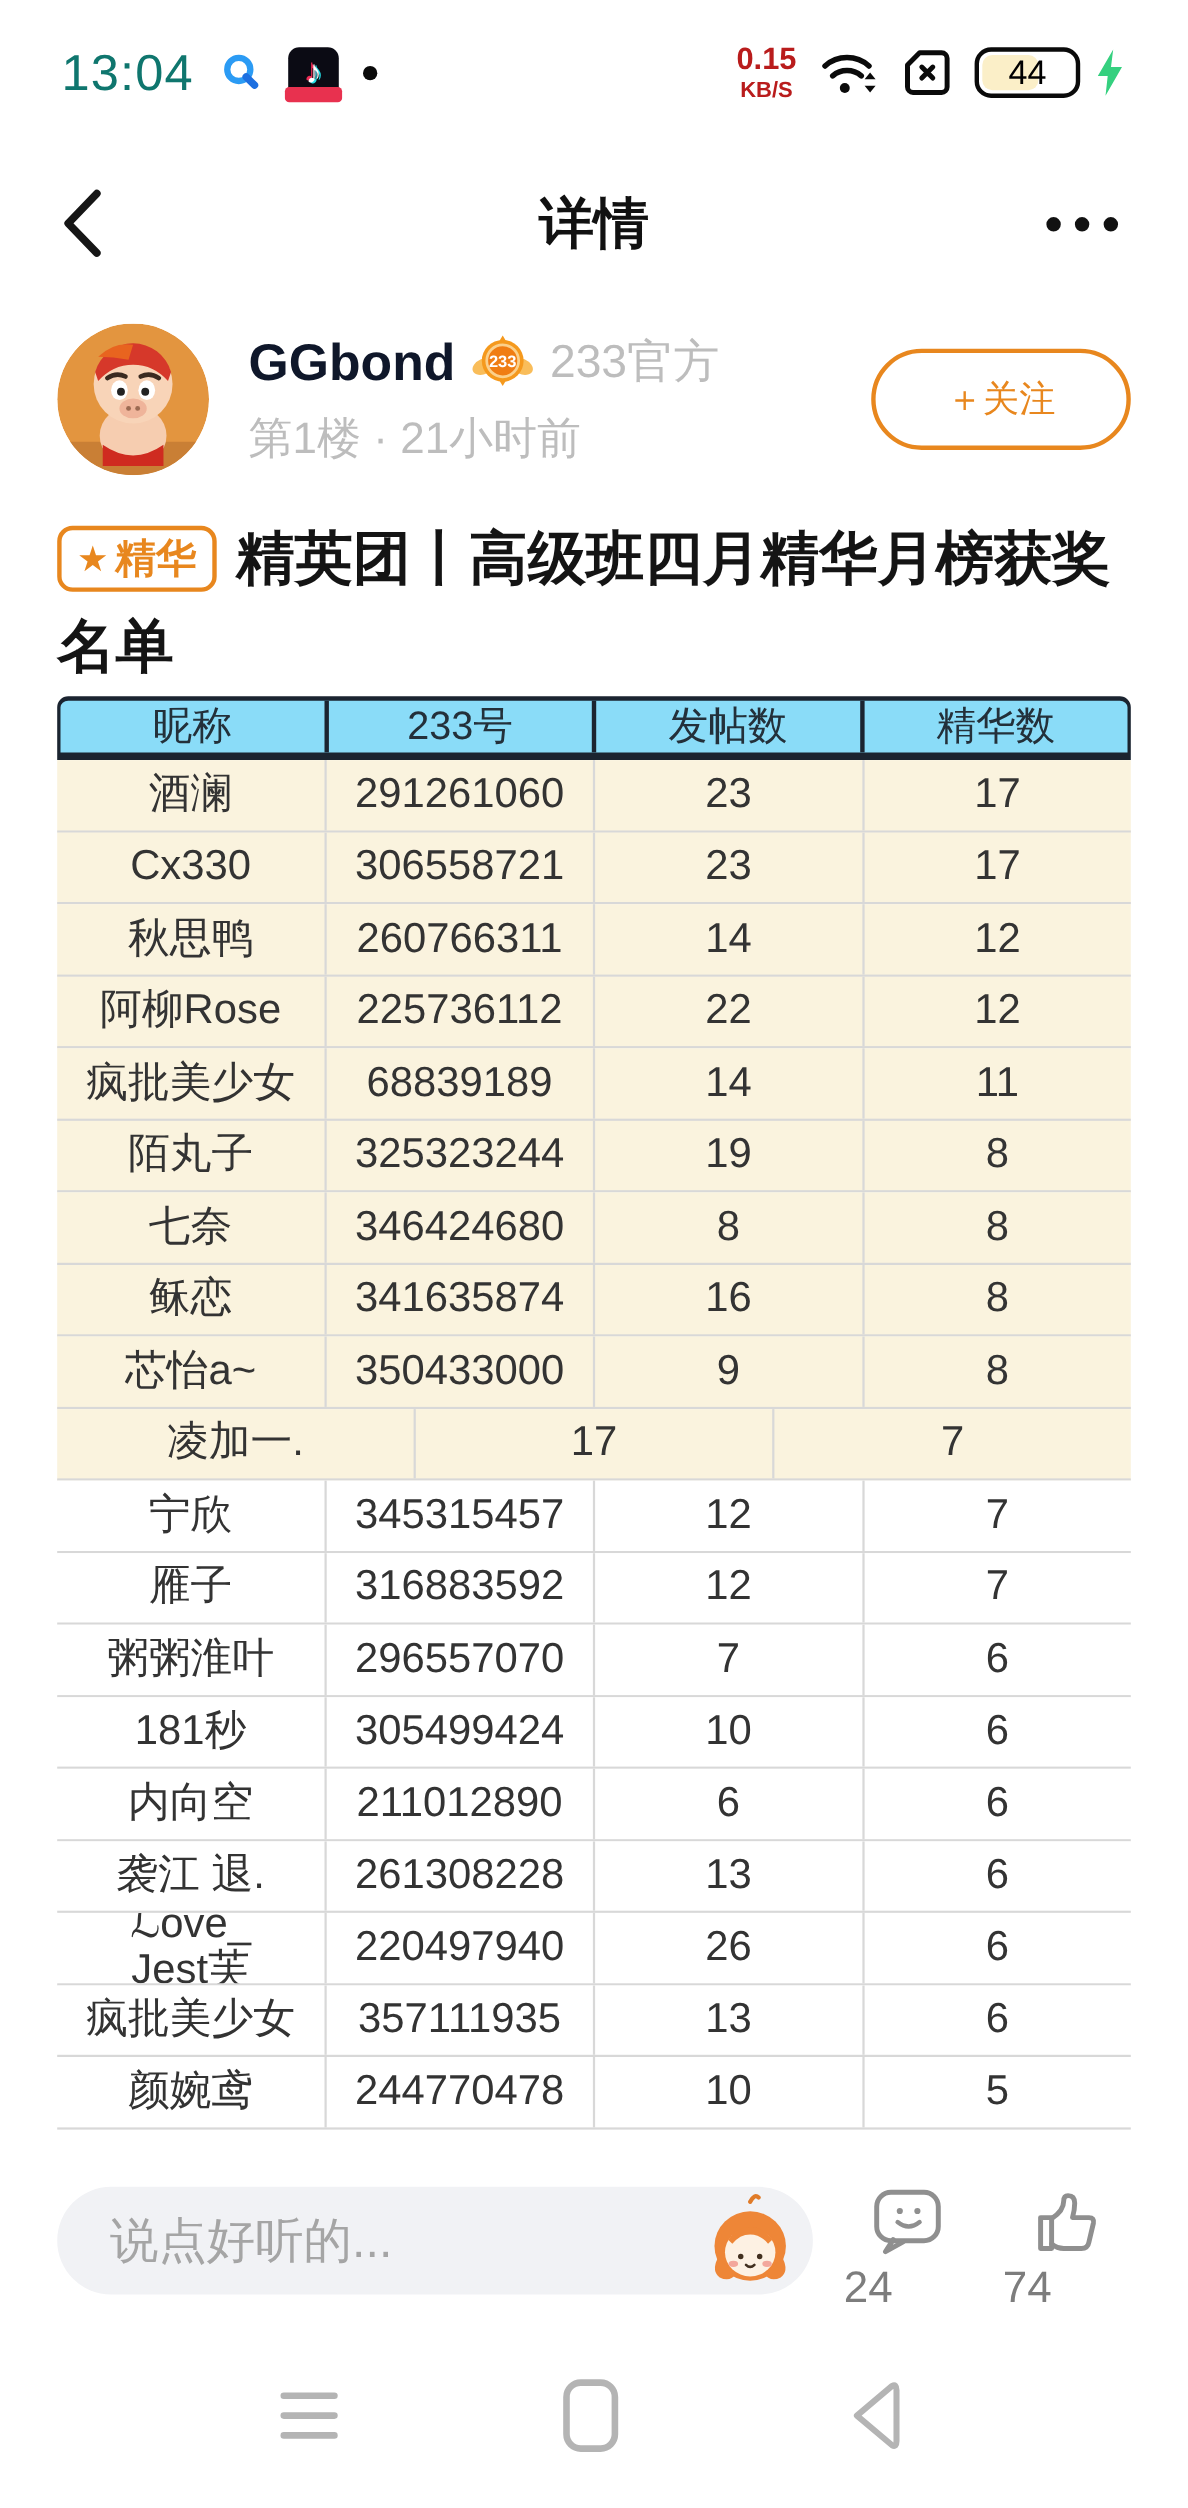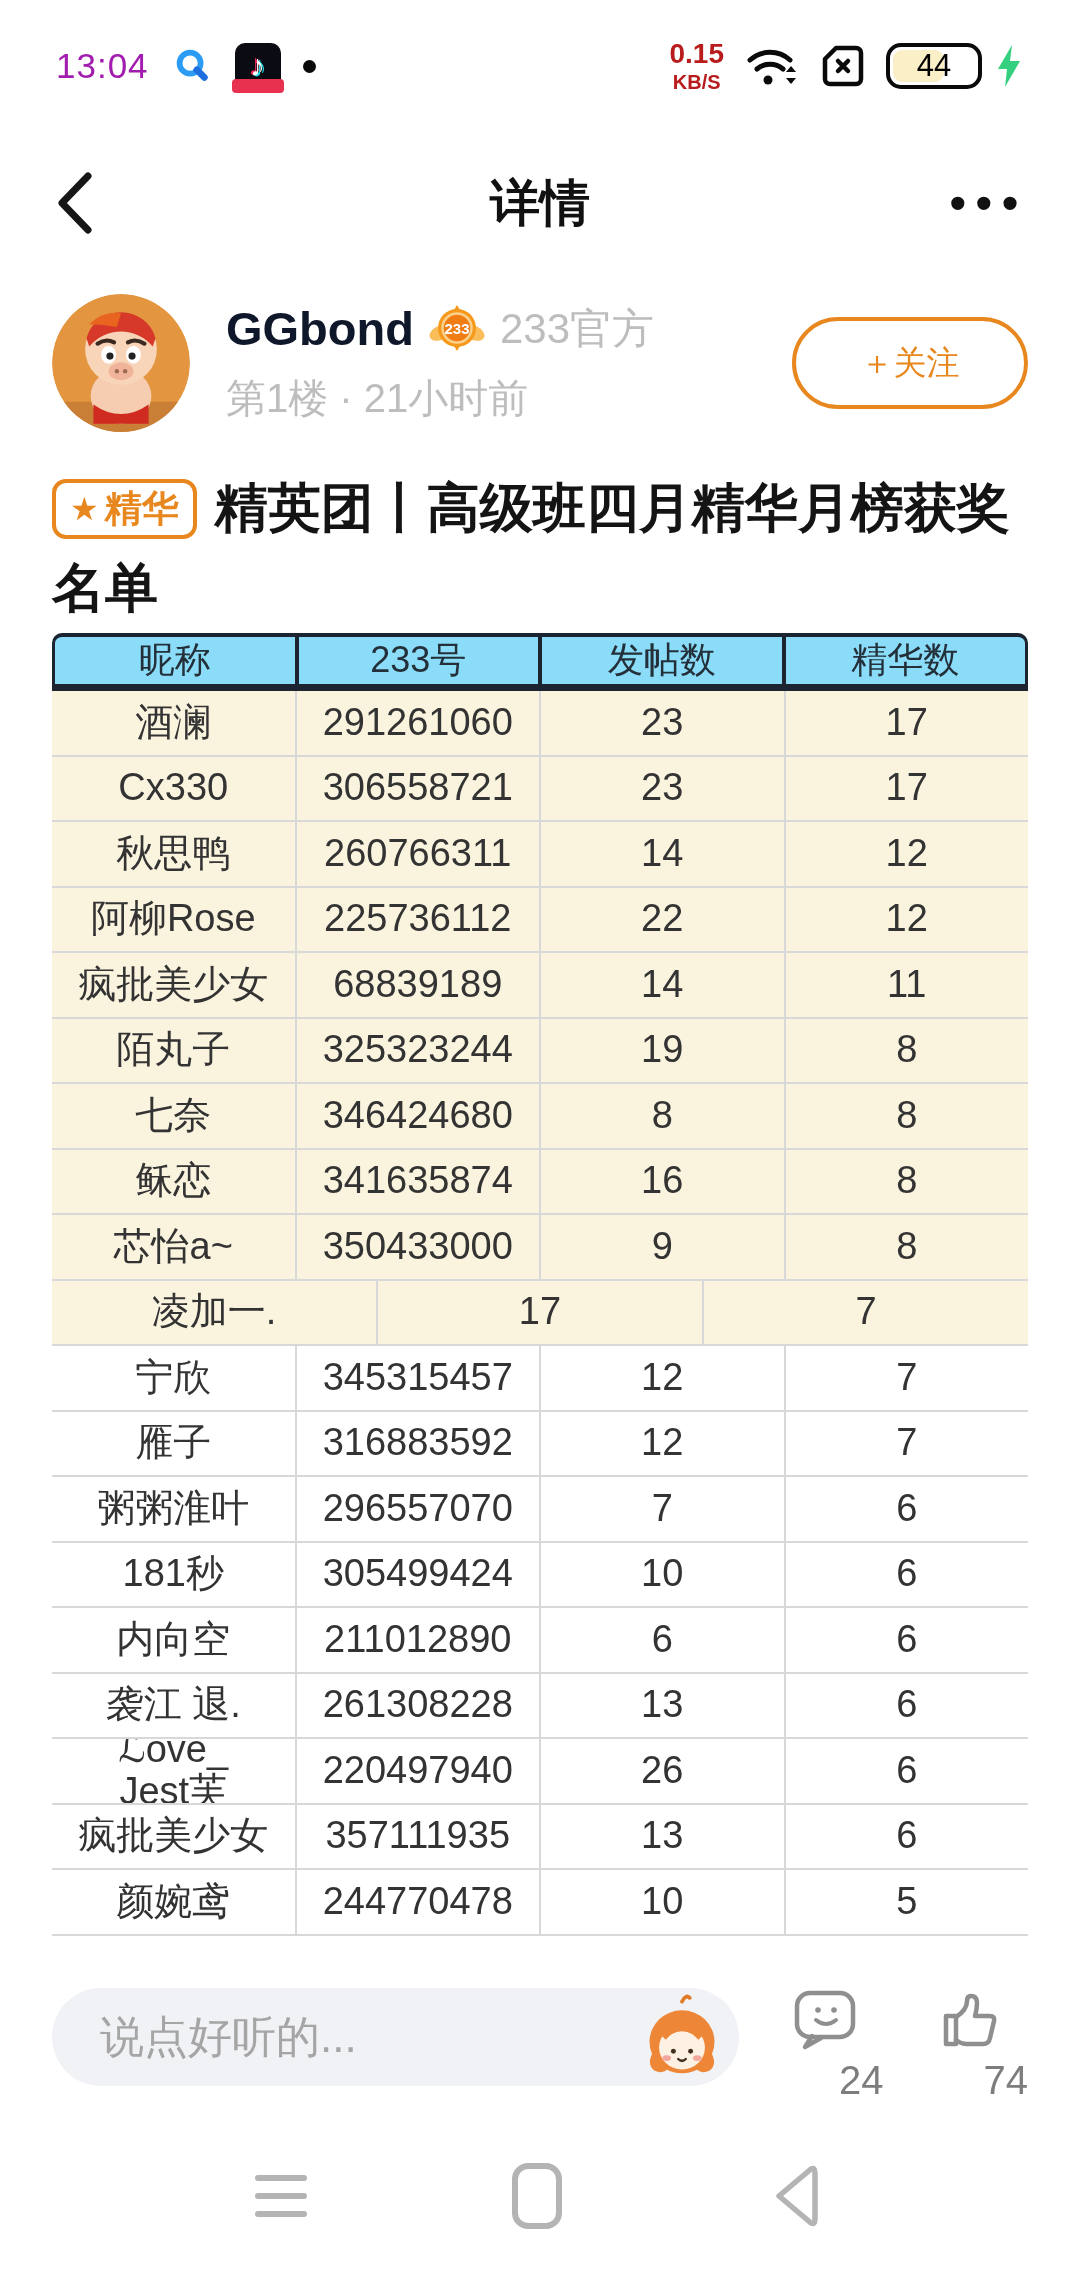--- a/index.html
+++ b/index.html
@@ -7,21 +7,21 @@
     --border-dark:#1b2430; --divider-gray:#d8d8d8; --text-gray:#b5b5b5;
     --icon-gray:#8f8f8f; --charge-green:#35d07f; --link-blue:#2b9bf4;
   }
   *{box-sizing:border-box;margin:0;padding:0}
   html,body{width:1080px;height:2280px;overflow:hidden}
   body{background:#fff;font-family:"Liberation Sans","DejaVu Sans",sans-serif;color:#1a1a1a;position:relative}
 
   
   .statusbar{position:absolute;top:28px;left:0;width:1080px;height:76px;display:flex;align-items:center;padding:0 56px}
   .sb-left{display:flex;align-items:center;gap:22px}
-  .sb-time{font-size:35px;color:#a21caf;letter-spacing:1px}
+  .sb-time{font-size:46px;color:#0f766e;letter-spacing:1px}
   .sb-right{margin-left:auto;display:flex;align-items:center;gap:18px}
   .netspeed{text-align:center;line-height:1;color:#b91c1c;font-weight:700}
   .netspeed .v{font-size:28px}
   .netspeed .u{font-size:20px;margin-top:4px}
   .quark{width:42px;height:42px}
   .douyin{width:46px;height:46px;position:relative;background:#0b0b14;border-radius:10px;display:flex;align-items:center;justify-content:center}
   .douyin .note{color:#fff;font-size:30px;text-shadow:2px 1px 0 #25e0e8,-2px -1px 0 #ec2c56}
   .douyin .ribbon{position:absolute;bottom:-4px;left:-3px;right:-3px;height:14px;background:#e8314f;border-radius:4px}
   .sb-dot{width:13px;height:13px;background:#0a0a0a;border-radius:50%}
   .battery{position:relative;width:96px;height:46px;border:4px solid #0a0a0a;border-radius:15px;display:flex;align-items:center;justify-content:center}
@@ -60,21 +60,21 @@
   .trow .td{flex:1;display:flex;flex-direction:column;align-items:center;justify-content:center;font-size:38px;color:#333;border-right:2px solid var(--divider-gray);overflow:hidden;text-align:center;line-height:1.1}
   .trow .td:last-child{border-right:none}
   .name2{font-size:24px;color:#5a5a5a;height:14px;line-height:14px;overflow:hidden}
   .tulip-icon{display:inline-block;vertical-align:-4px}
 
   
   .comment-bar{position:absolute;top:1988px;left:52px;right:52px;height:120px;display:flex;align-items:flex-start}
   .input-pill{width:706px;height:98px;background:#f1f2f5;border-radius:49px;display:flex;align-items:center;padding:0 14px 0 48px}
   .input-placeholder{font-size:44px;color:#a5a5a5;flex:1}
   .pill-avatar{width:86px;height:86px;flex:0 0 auto}
-  .cb-action{width:120px;text-align:right;margin-left:28px}
+  .cb-action{width:120px;text-align:left;margin-left:28px}
   .cb-action svg{display:block;margin:0 auto}
   .cb-count{font-size:40px;color:#7d7d7d;margin-top:6px}
 
   
   .gesture{position:absolute;bottom:44px;left:0;width:1080px;height:80px;display:flex;align-items:center;justify-content:space-between;padding:0 255px}
   .g-menu{width:52px}
   .g-menu div{height:6px;background:#b4b4b4;border-radius:3px;margin:12px 0}
   .g-home{width:50px;height:66px;border:6px solid #b4b4b4;border-radius:16px}
 </style>
 </head>

